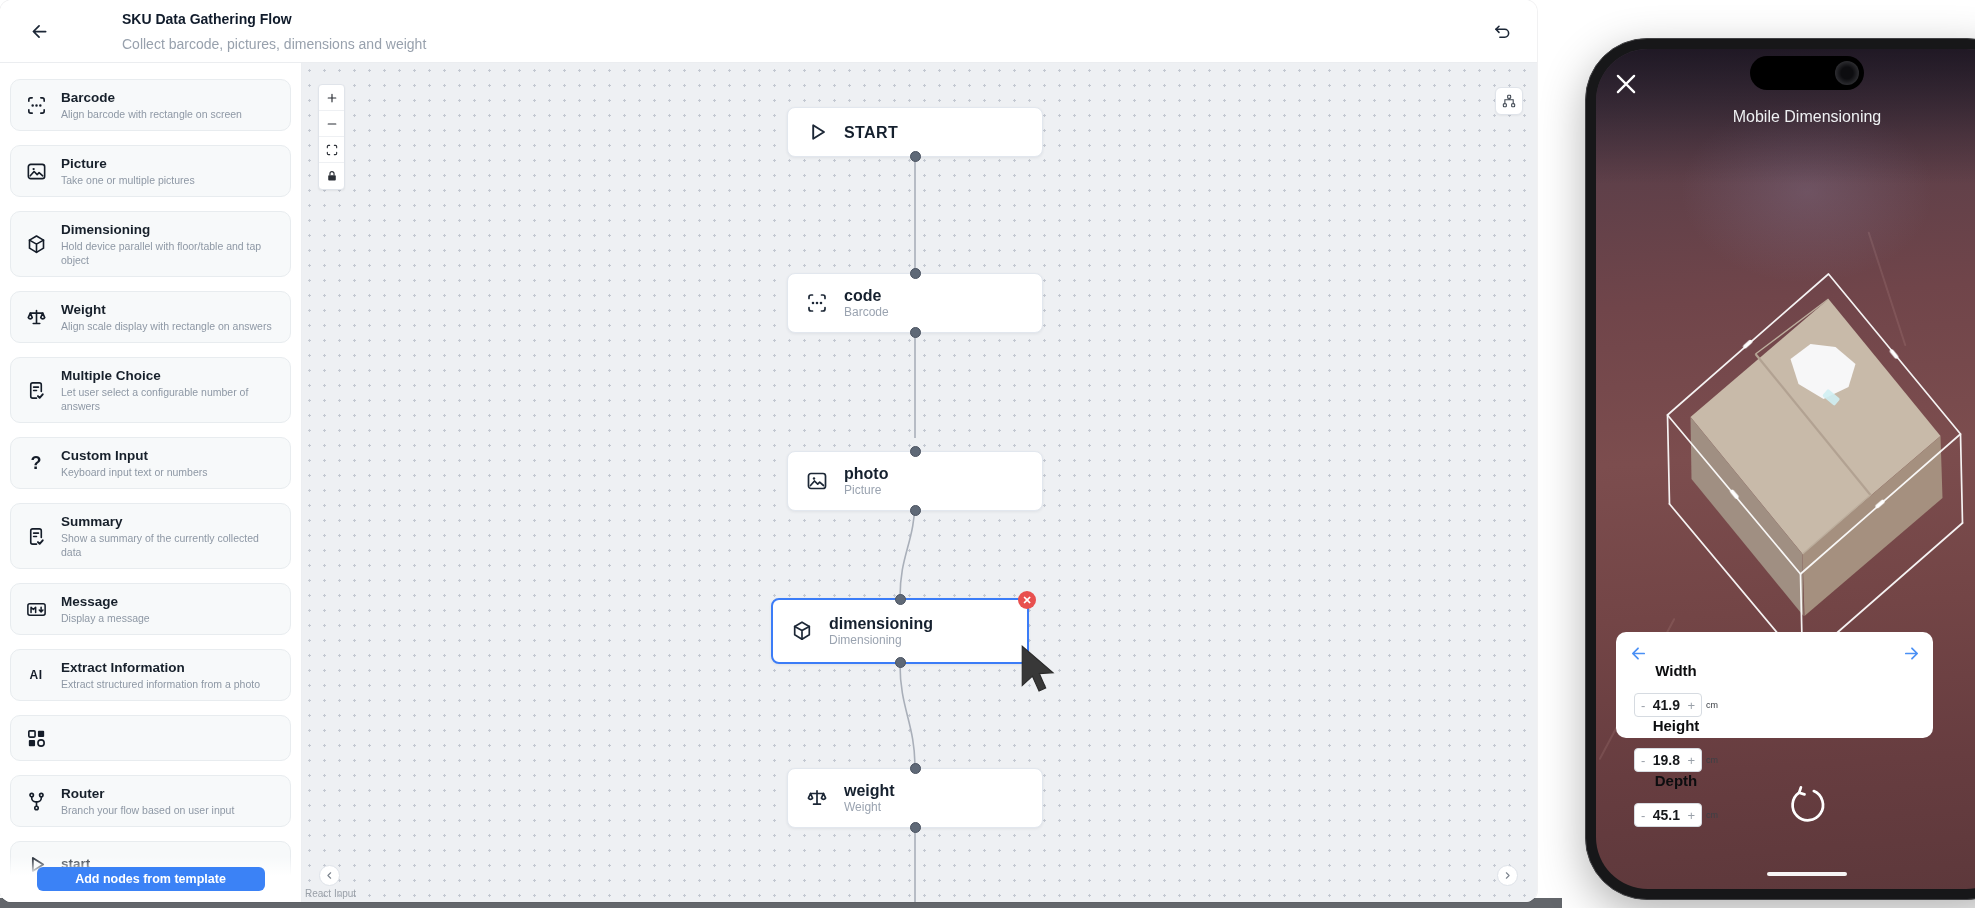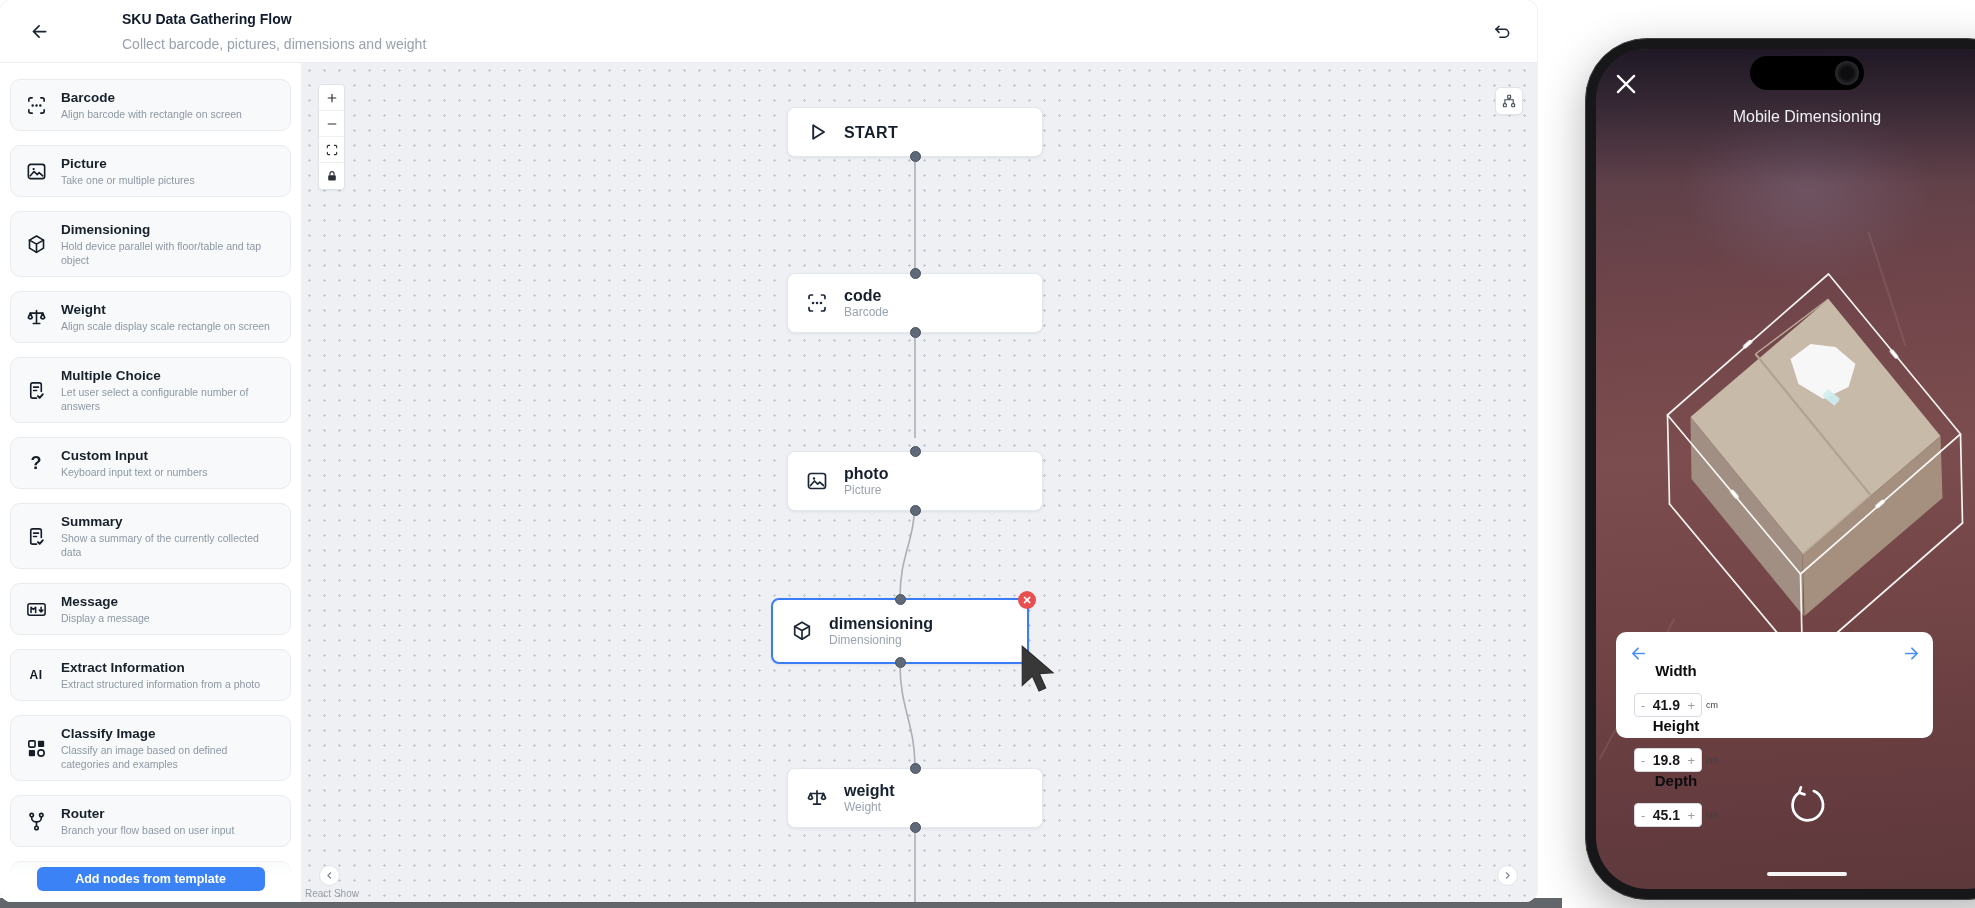--- a/index.html
+++ b/index.html
@@ -198,21 +198,21 @@
 
           <div class="side-card">
             <span class="side-icon">
               <svg viewBox="0 0 24 24" fill="none" stroke="currentColor" stroke-width="1.7" stroke-linecap="round" stroke-linejoin="round">
                 <path d="M12 4.8v13.4M8.6 18.2h6.8M5.5 7.5h13"></path>
                 <path d="M5.5 7.5 3.4 12.2a2.4 2.4 0 0 0 4.2 0L5.5 7.5ZM18.5 7.5l-2.1 4.7a2.4 2.4 0 0 0 4.2 0l-2.1-4.7Z"></path>
               </svg>
             </span>
             <span class="side-text">
               <span class="side-title">Weight</span>
-              <span class="side-desc">Align scale display scale rectangle on screen</span>
+              <span class="side-desc">Align scale display with rectangle on answers</span>
             </span>
           </div>
 
           <div class="side-card">
             <span class="side-icon">
               <svg viewBox="0 0 24 24" fill="none" stroke="currentColor" stroke-width="1.7" stroke-linecap="round" stroke-linejoin="round">
                 <path d="M12 20H8a2 2 0 0 1-2-2V6a2 2 0 0 1 2-2h7a2 2 0 0 1 2 2v7"></path>
                 <path d="M9 8.5h5M9 12h3"></path>
                 <path d="M13.5 17.8l1.8 1.8 3.2-3.6" stroke-width="2"></path>
               </svg>
@@ -272,24 +272,20 @@
           </div>
 
           <div class="side-card">
             <span class="side-icon">
               <svg viewBox="0 0 24 24" fill="none" stroke="currentColor" stroke-width="1.7">
                 <rect x="4" y="4" width="6.5" height="6.5" rx="1"></rect>
                 <rect x="13.5" y="4" width="6.5" height="6.5" rx="1" fill="currentColor" stroke="none"></rect>
                 <rect x="4" y="13.5" width="6.5" height="6.5" rx="1" fill="currentColor" stroke="none"></rect>
                 <circle cx="16.75" cy="16.75" r="3.25"></circle>
               </svg>
-            </span>
-            <span class="side-text">
-              <span class="side-title">Classify Image</span>
-              <span class="side-desc">Classify an image based on defined categories and examples</span>
             </span>
           </div>
 
           <div class="side-card">
             <span class="side-icon">
               <svg viewBox="0 0 24 24" fill="none" stroke="currentColor" stroke-width="1.7" stroke-linecap="round" stroke-linejoin="round">
                 <circle cx="7" cy="5.3" r="1.8"></circle>
                 <circle cx="17" cy="5.3" r="1.8"></circle>
                 <circle cx="12" cy="18.7" r="1.8"></circle>
                 <path d="M7 7.1v1.3a4 4 0 0 0 4 4h2a4 4 0 0 0 4-4V7.1M12 12.4v4.5"></path>
@@ -364,21 +360,21 @@
           <svg viewBox="0 0 24 24" fill="none" stroke="currentColor" stroke-width="2.4" stroke-linecap="round" stroke-linejoin="round">
             <path d="M14.5 6 8.5 12l6 6"></path>
           </svg>
         </div>
       <div class="pager right">
           <svg viewBox="0 0 24 24" fill="none" stroke="currentColor" stroke-width="2.4" stroke-linecap="round" stroke-linejoin="round">
             <path d="M9.5 6l6 6-6 6"></path>
           </svg>
         </div>
 
-      <div class="attribution">React Show</div>
+      <div class="attribution">React Input</div>
     <div class="flow-node" style="left: 485px; top: 44px; width: 256px; height: 50px;">
           <span class="node-icon">
             <svg viewBox="0 0 24 24" fill="none" stroke="currentColor" stroke-width="1.9" stroke-linecap="round" stroke-linejoin="round">
               <path d="M8.2 5.3v13.4L19 12Z"></path>
             </svg>
           </span>
           <span class="node-text">
             <span class="node-title caps">START</span>
           </span>
           <span class="handle bottom"></span>

